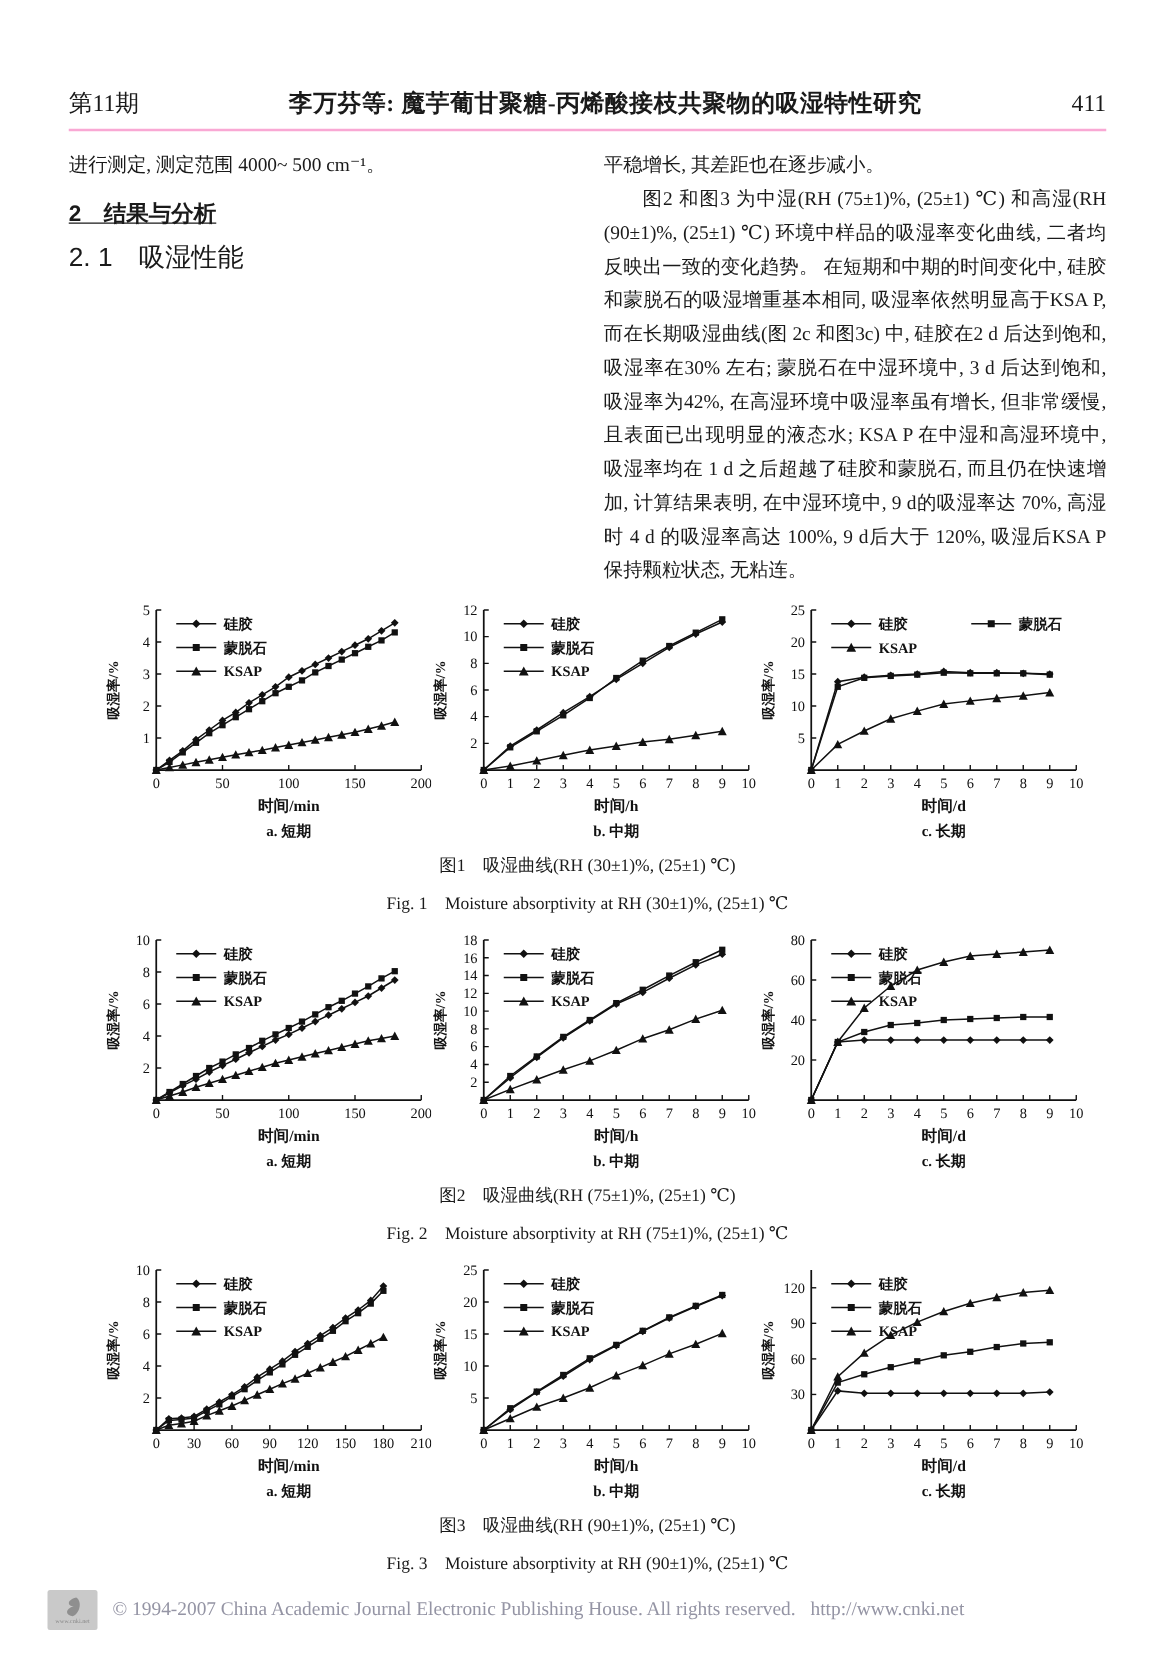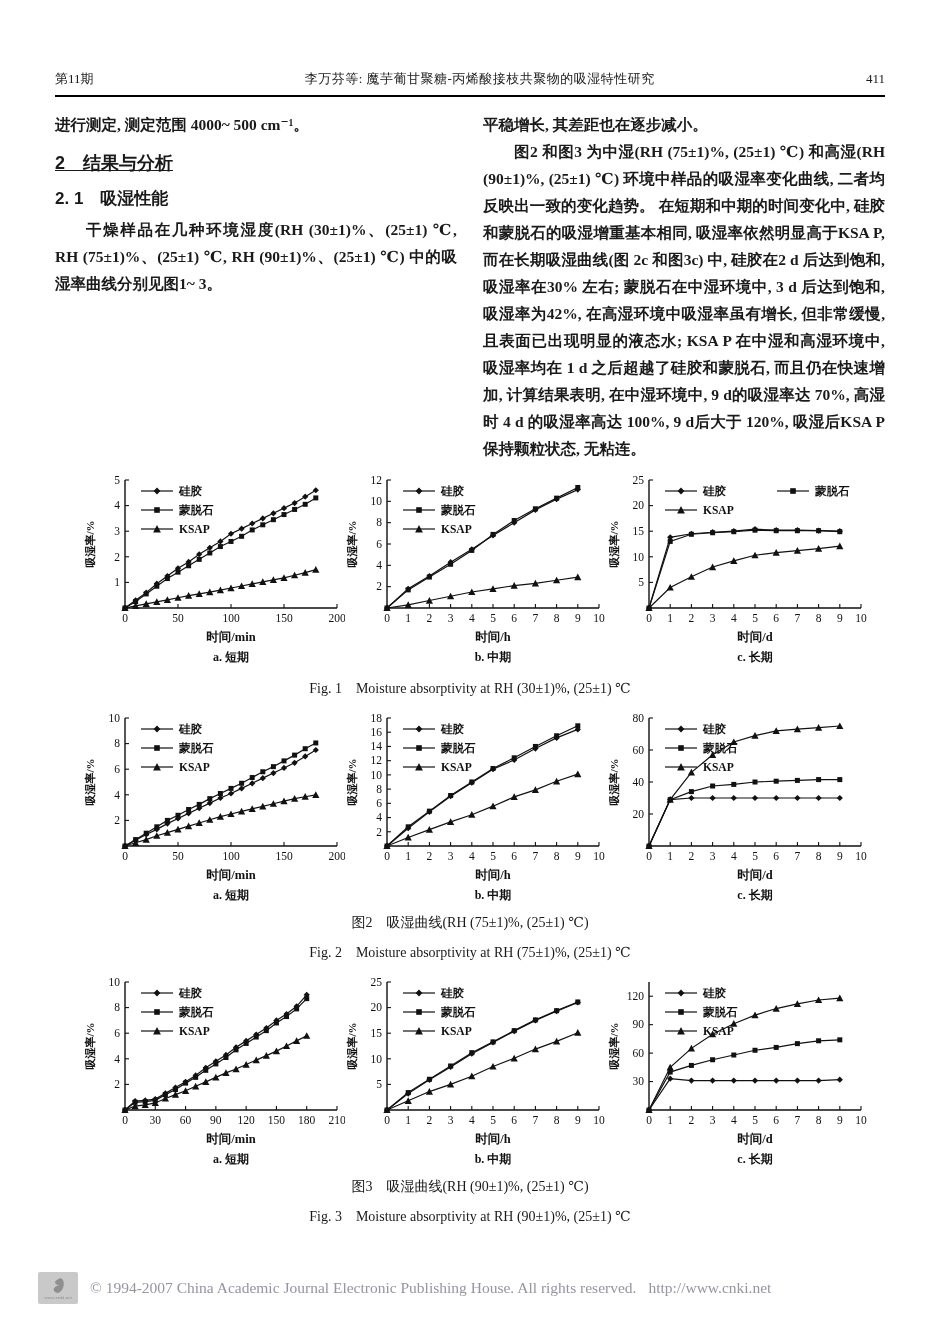--- a/index.html
+++ b/index.html
@@ -5,29 +5,29 @@
   html,body{margin:0;padding:0;}
   body{
     width:940px;height:1322px;overflow:hidden;position:relative;
     background:#ffffff;color:#1a1a1a;
     font-family:"Liberation Serif","DejaVu Serif",serif;
     box-sizing:border-box;
   }
   .page{padding:70px 55px 0 55px;}
   .journal-header{
     display:flex;justify-content:space-between;align-items:baseline;
-    font-size:13px;padding-bottom:7px;border-bottom:2px solid #000000;
+    font-size:19px;padding-bottom:7px;border-bottom:2px solid #f9a8d4;
   }
-  .journal-header .jh-title{letter-spacing:.5px;}
+  .journal-header .jh-title{letter-spacing:.5px;font-weight:bold;}
   .columns{display:flex;gap:26px;margin-top:14px;}
   .col{flex:1 1 0;font-size:15.5px;line-height:27px;text-align:justify;}
-  .col p{margin:0;font-weight:bold;}
+  .col p{margin:0;}
   .indent{text-indent:2em;}
   h2.sec{font-size:18px;font-weight:bold;margin:12px 0 8px 0;font-family:"Liberation Sans","DejaVu Sans",sans-serif;text-decoration:underline;}
-  h3.subsec{font-size:17px;font-weight:bold;margin:4px 0 4px 0;font-family:"Liberation Sans","DejaVu Sans",sans-serif;}
+  h3.subsec{font-size:21px;font-weight:normal;margin:4px 0 4px 0;font-family:"Liberation Sans","DejaVu Sans",sans-serif;}
   .figures{margin-top:10px;}
   .chart-row{display:flex;justify-content:space-between;padding:0 28px;margin-top:8px;}
   .chart{width:262px;height:196px;}
   svg text{font-family:"Liberation Serif","DejaVu Serif",serif;fill:#111;}
   .fig-caption{ text-align:center;font-size:14px;margin:8px 0 2px 0;}
   .fig-caption-en{text-align:center;font-size:14px;margin:12px 0 12px 0;}
   .footer{
     position:absolute;left:38px;right:55px;bottom:18px;
     display:flex;align-items:center;gap:12px;
     color:#9494a4;font-size:15.5px;
@@ -46,21 +46,20 @@
     <span>第11期</span>
     <span class="jh-title">李万芬等: 魔芋葡甘聚糖-丙烯酸接枝共聚物的吸湿特性研究</span>
     <span>411</span>
   </div>
 
   <div class="columns">
     <div class="col">
       <p>进行测定, 测定范围 4000~ 500 cm⁻¹。</p>
       <h2 class="sec">2　结果与分析</h2>
       <h3 class="subsec">2. 1　吸湿性能</h3>
-      <p class="indent">干燥样品在几种环境湿度(RH (30±1)%、(25±1) ℃, RH (75±1)%、(25±1) ℃, RH (90±1)%、(25±1) ℃) 中的吸湿率曲线分别见图1~ 3。</p>
     </div>
     <div class="col">
       <p>平稳增长, 其差距也在逐步减小。</p>
       <p class="indent">图2 和图3 为中湿(RH (75±1)%, (25±1) ℃) 和高湿(RH (90±1)%, (25±1) ℃) 环境中样品的吸湿率变化曲线, 二者均反映出一致的变化趋势。 在短期和中期的时间变化中, 硅胶和蒙脱石的吸湿增重基本相同, 吸湿率依然明显高于KSA P, 而在长期吸湿曲线(图 2c 和图3c) 中, 硅胶在2 d 后达到饱和, 吸湿率在30% 左右; 蒙脱石在中湿环境中, 3 d 后达到饱和, 吸湿率为42%, 在高湿环境中吸湿率虽有增长, 但非常缓慢, 且表面已出现明显的液态水; KSA P 在中湿和高湿环境中, 吸湿率均在 1 d 之后超越了硅胶和蒙脱石, 而且仍在快速增加, 计算结果表明, 在中湿环境中, 9 d的吸湿率达 70%, 高湿时 4 d 的吸湿率高达 100%, 9 d后大于 120%, 吸湿后KSA P 保持颗粒状态, 无粘连。</p>
     </div>
   </div>
 
   <div class="figures">
 
     <div class="chart-row">
@@ -312,20 +311,21 @@
             <polygon points="74,15.6 77.4,19 74,22.4 70.6,19" fill="#111"></polygon>
             <text x="96" y="23.2" font-size="11.5" font-weight="bold">硅胶</text>
             <line x1="170" x2="202" y1="19" y2="19" stroke="#111" stroke-width="1.2"></line>
             <rect x="183.2" y="16.2" width="5.6" height="5.6" fill="#111"></rect>
             <text x="208" y="23.2" font-size="11.5" font-weight="bold">蒙脱石</text>
             <line x1="58" x2="90" y1="38" y2="38" stroke="#111" stroke-width="1.2"></line>
             <polygon points="74,34.1 77.9,41.4 70.1,41.4" fill="#111"></polygon>
             <text x="96" y="42.2" font-size="11.5" font-weight="bold">KSAP</text>
           </svg></div>
     </div>
+    <p class="fig-caption">图1　吸湿曲线(RH (30±1)%, (25±1) ℃)</p>
     <p class="fig-caption-en">Fig. 1　Moisture absorptivity at RH (30±1)%, (25±1) ℃</p>
 
     <div class="chart-row">
       <div class="chart"><svg viewBox="0 0 262 196" width="262" height="196">
             <path d="M42,8 L42,136 L254,136" fill="none" stroke="#111" stroke-width="1.4"></path>
             <line x1="42" x2="46" y1="110.4" y2="110.4" stroke="#111" stroke-width="1.1"></line>
             <text x="37" y="114.2" text-anchor="end" font-size="11.5">2</text>
             <line x1="42" x2="46" y1="84.8" y2="84.8" stroke="#111" stroke-width="1.1"></line>
             <text x="37" y="88.6" text-anchor="end" font-size="11.5">4</text>
             <line x1="42" x2="46" y1="59.2" y2="59.2" stroke="#111" stroke-width="1.1"></line>

